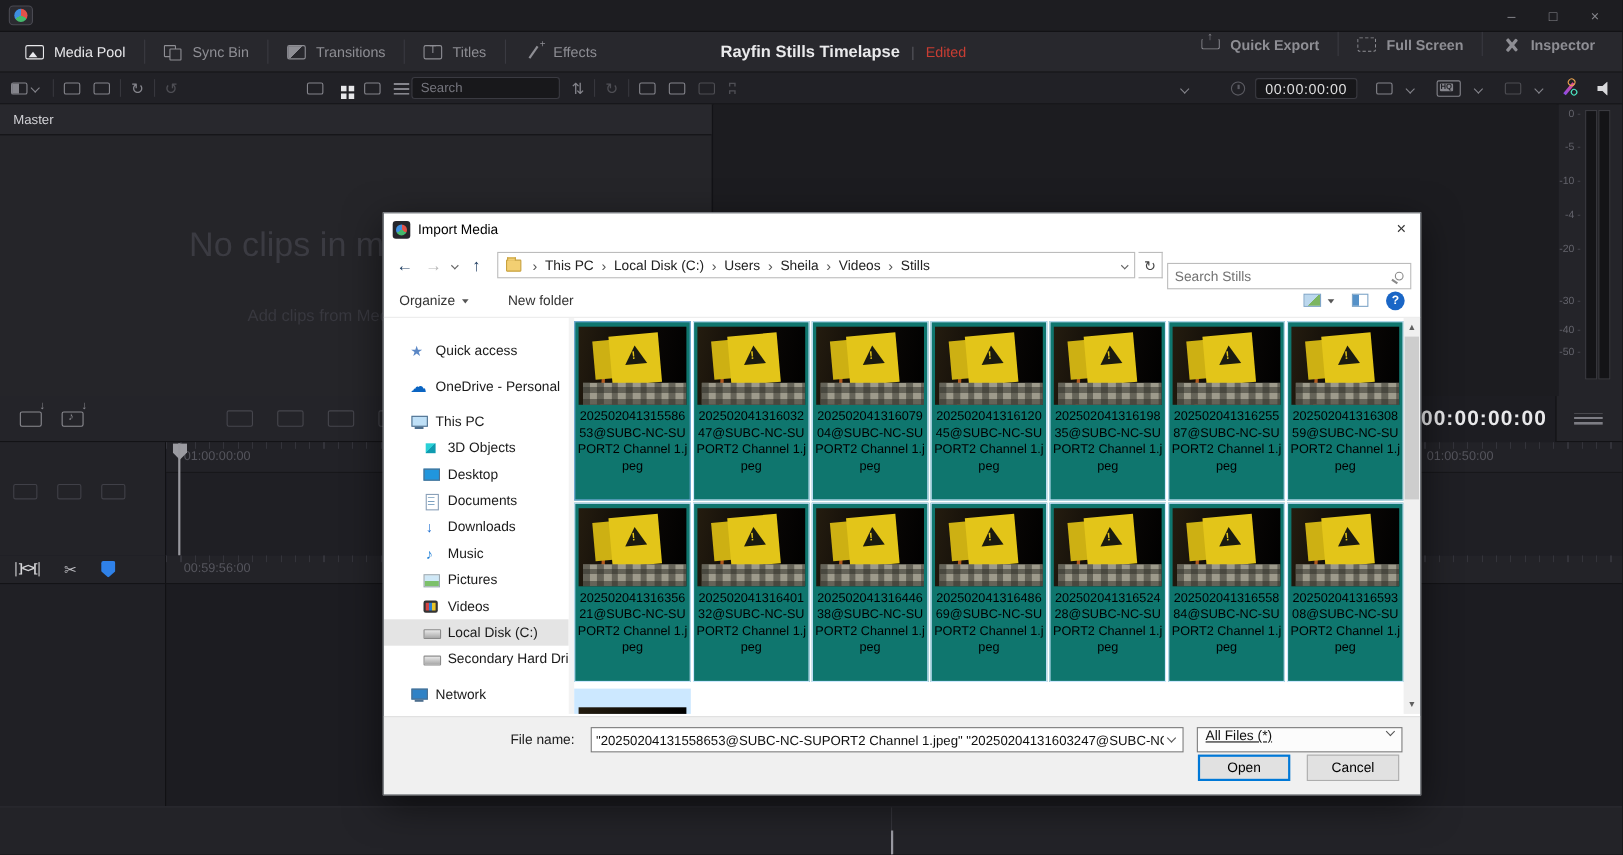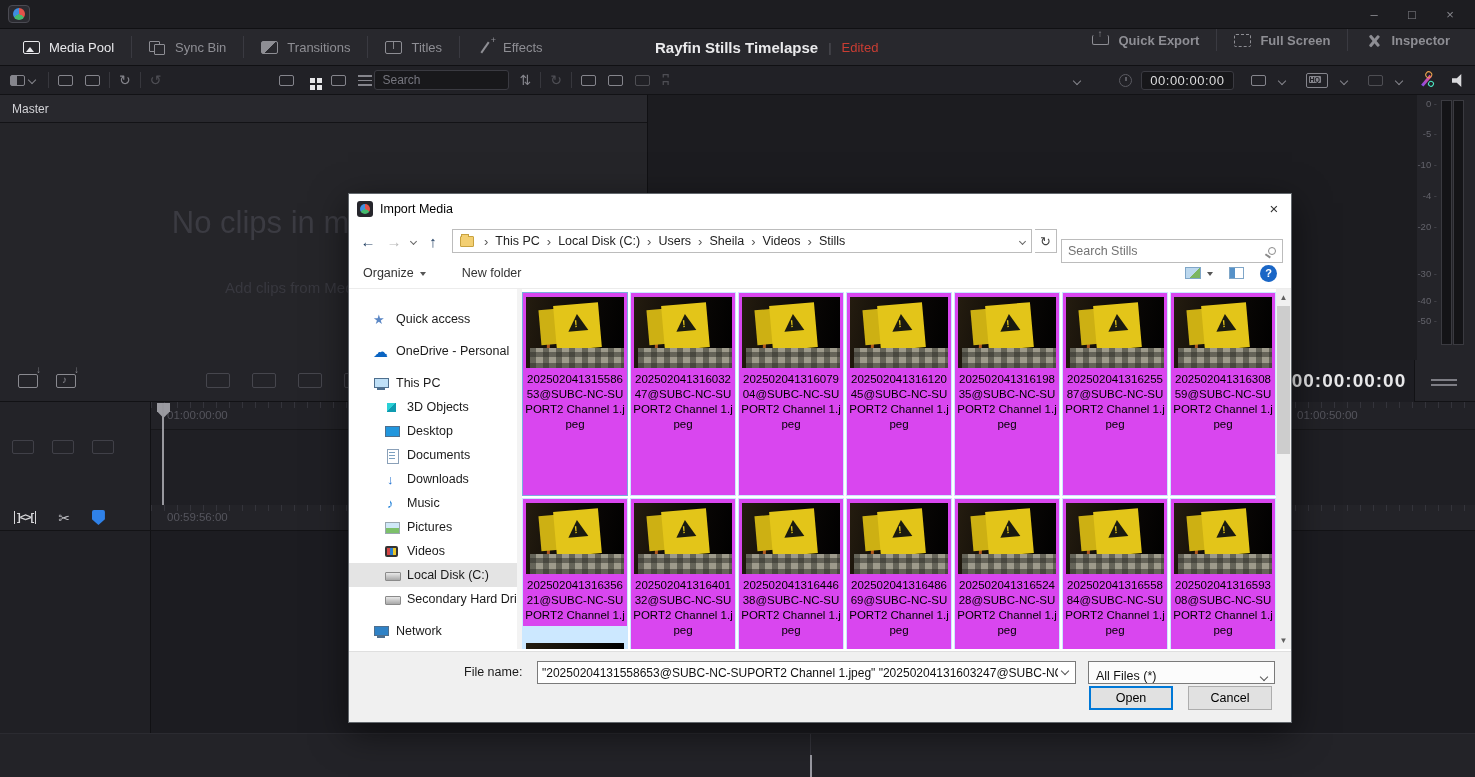--- a/index.html
+++ b/index.html
@@ -163,21 +163,21 @@
   .icon-documents::after { content:""; position:absolute; left:5px; top:4px; width:6px; height:7px; background:repeating-linear-gradient(0deg,#7ba0c0 0 1px,transparent 1px 3px); }
   .icon-downloads::before { content:"↓"; position:absolute; left:3px; top:0; color:#1f6fd0; font-weight:bold; font-size:13px; line-height:15px; }
   .icon-music::before { content:"♪"; position:absolute; left:3px; color:#1f7fd6; font-size:13px; line-height:15px; }
   .icon-pictures::before { content:""; position:absolute; left:1px; top:2px; width:13px; height:10px; border:1px solid #9aa7b0; background:linear-gradient(180deg,#cfe8f7 0 55%,#7cc06a 55%); }
   .icon-videos::before { content:""; position:absolute; left:1px; top:2px; width:13px; height:11px; background:#333; border-radius:2px; }
   .icon-videos::after { content:""; position:absolute; left:3px; top:4px; width:9px; height:7px; background:linear-gradient(90deg,#d44444 0 33%,#2a7fd4 33% 66%,#e8c52a 66%); }
   .icon-disk::before { content:""; position:absolute; left:1px; top:4px; width:14px; height:7px; border:1px solid #8a8a8a; background:linear-gradient(180deg,#e8e8e8,#a8a8a8); border-radius:1px; }
   .tree-splitter { position:absolute; left:168px; top:0; bottom:0; width:5px; background:#f3f3f3; }
 
   .file-grid { position:absolute; left:173px; top:3px; width:756px; display:grid; grid-template-columns:repeat(7,106px); gap:2px; }
-  .file-cell { height:204px; background:#d946ef; border:1px solid #cce8ff; padding-top:2px; }
+  .file-cell { height:163px; background:#0f766e; border:1px solid #cce8ff; padding-top:2px; }
   .file-cell.focused { border:1px solid #79aede; }
   .thumb { width:98px; height:71px; margin:2px auto 0; position:relative; background:linear-gradient(100deg,#241c0f 0%,#0b0806 55%,#000 100%); overflow:hidden; }
   .t-cable { position:absolute; left:21%; top:32%; width:3px; height:68%; background:#b35a1e; transform:rotate(3deg); }
   .t-sign { position:absolute; left:30%; top:10%; width:46%; height:64%; background:#e3c519; transform:rotate(-5deg); box-shadow:-20px -2px 0 -5px #cdb013; }
   .t-tri { position:absolute; left:50%; top:22%; transform:translateX(-50%); width:0; height:0; border-left:10px solid transparent; border-right:10px solid transparent; border-bottom:17px solid #1a1a10; }
   .t-tri::after { content:"!"; position:absolute; left:-3px; top:4px; font-size:10px; font-weight:bold; color:#e3c519; }
   .t-panel { position:absolute; bottom:0; left:4%; width:96%; height:28%; background:#9d9a8b;
       background-image:repeating-linear-gradient(90deg,rgba(45,45,38,.5) 0 6px,transparent 6px 13px),repeating-linear-gradient(0deg,rgba(45,45,38,.5) 0 5px,transparent 5px 11px); }
   .fname { margin:4px auto 0; width:100px; font-size:11.5px; line-height:15px; text-align:center; color:#000; word-break:break-all; }
   .partial-cell { position:absolute; left:173px; top:337px; width:106px; height:23px; background:#cce8ff; }
@@ -186,21 +186,21 @@
   .vs-btn { position:absolute; left:0; width:15px; height:17px; color:#606060; font-size:8px; text-align:center; line-height:17px; }
   .vs-up { top:0; } .vs-down { bottom:0; }
   .vs-thumb { position:absolute; left:1px; top:17px; width:13px; height:148px; background:#cdcdcd; }
 
   .dlg-bottom { position:absolute; left:0; right:0; bottom:0; height:71px; background:#f0f0f0; border-top:1px solid #dfdfdf; }
   .fn-row { position:absolute; left:0; top:9px; width:100%; display:flex; align-items:center; }
   .fn-label { position:absolute; left:115px; top:4px; color:#1a1a1a; }
   .fn-combo { position:absolute; left:188px; top:0; width:539px; height:23px; background:#fff; border:1px solid #7a7a7a; display:flex; align-items:center; }
   .fn-combo input { flex:1; border:none; outline:none; font-size:12px; color:#111; padding:0 4px; font-family:"Liberation Sans",sans-serif; background:transparent; }
   .combo-chev { width:6px; height:6px; border-right:1.4px solid #555; border-bottom:1.4px solid #555; transform:rotate(45deg); margin:0 7px 3px 0; flex:none; }
-  .ft-select { position:absolute; left:739px; top:0; width:187px; height:23px; background:#fcfcfc; border:1px solid #7a7a7a; display:flex; align-items:flex-end; padding-left:7px; color:#111; }
+  .ft-select { position:absolute; left:739px; top:0; width:187px; height:23px; background:#fcfcfc; border:1px solid #7a7a7a; display:flex; align-items:flex-start; padding-left:7px; color:#111;text-decoration:underline; }
   .ft-select .combo-chev { margin-left:auto; }
   .btn-row { position:absolute; right:19px; bottom:12px; display:flex; gap:15px; }
   .dlg-btn { width:84px; height:24px; background:#e1e1e1; border:1px solid #adadad; font-size:12.5px; color:#000; text-align:center; line-height:22px; }
   .dlg-btn.primary { border:2px solid #0078d7; line-height:20px; }
 </style>
 </head>
 <body>
 
 <div id="screen">
 

